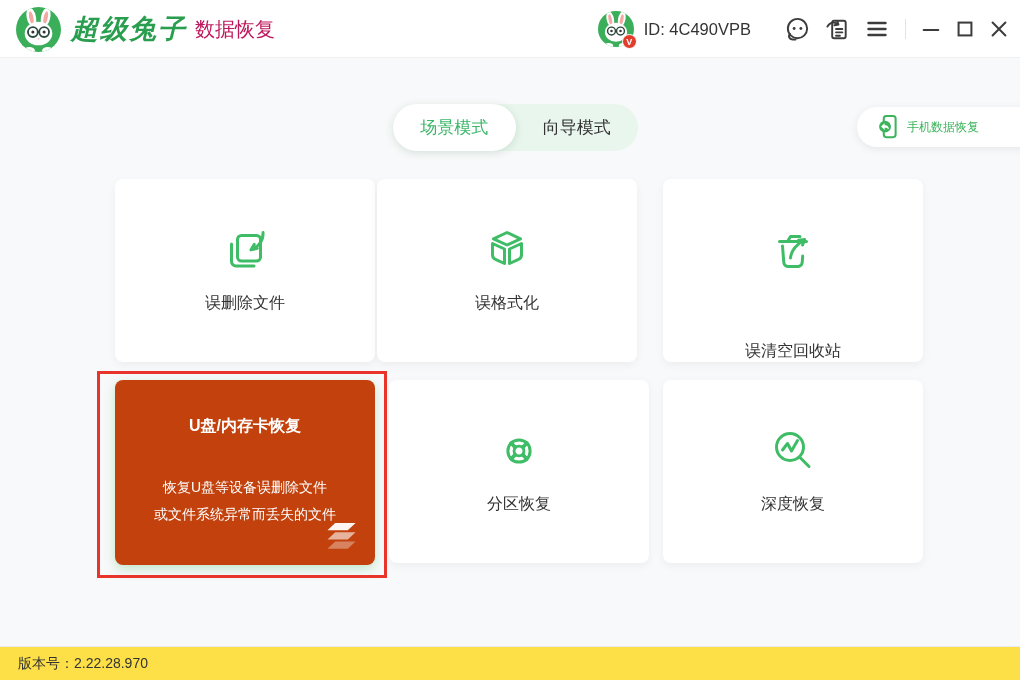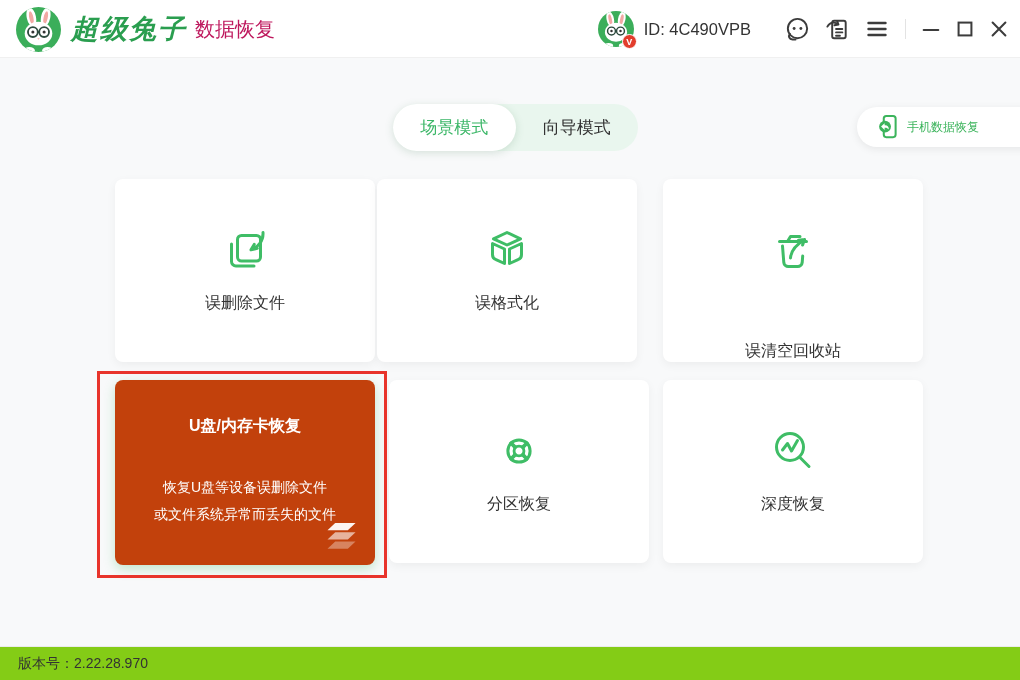--- a/index.html
+++ b/index.html
@@ -89,21 +89,21 @@
   .stack-icon { position:absolute; right:13px; bottom:12px; }
 
   .annotation {
     position:absolute; left:97px; top:312px; width:290px; height:207px;
     border:3px solid #e8342b; pointer-events:none; z-index:5;
   }
 
   
   .footer {
     position:absolute; left:0; bottom:0; width:1020px; height:34px;
-    background:#84cc16; border-top:1px solid #ebebeb;
+    background:#fde047; border-top:1px solid #ebebeb;
     display:flex; align-items:center; padding-left:18px;
   }
   .version { font-size:14px; color:#333; }
 
   .icon-stroke { stroke:#3fbd66; stroke-width:3; fill:none; stroke-linecap:round; stroke-linejoin:round; }
   .tb-stroke { stroke:#3c3c3c; stroke-width:2; fill:none; stroke-linecap:round; stroke-linejoin:round; }
 </style>
 </head>
 <body>
 

